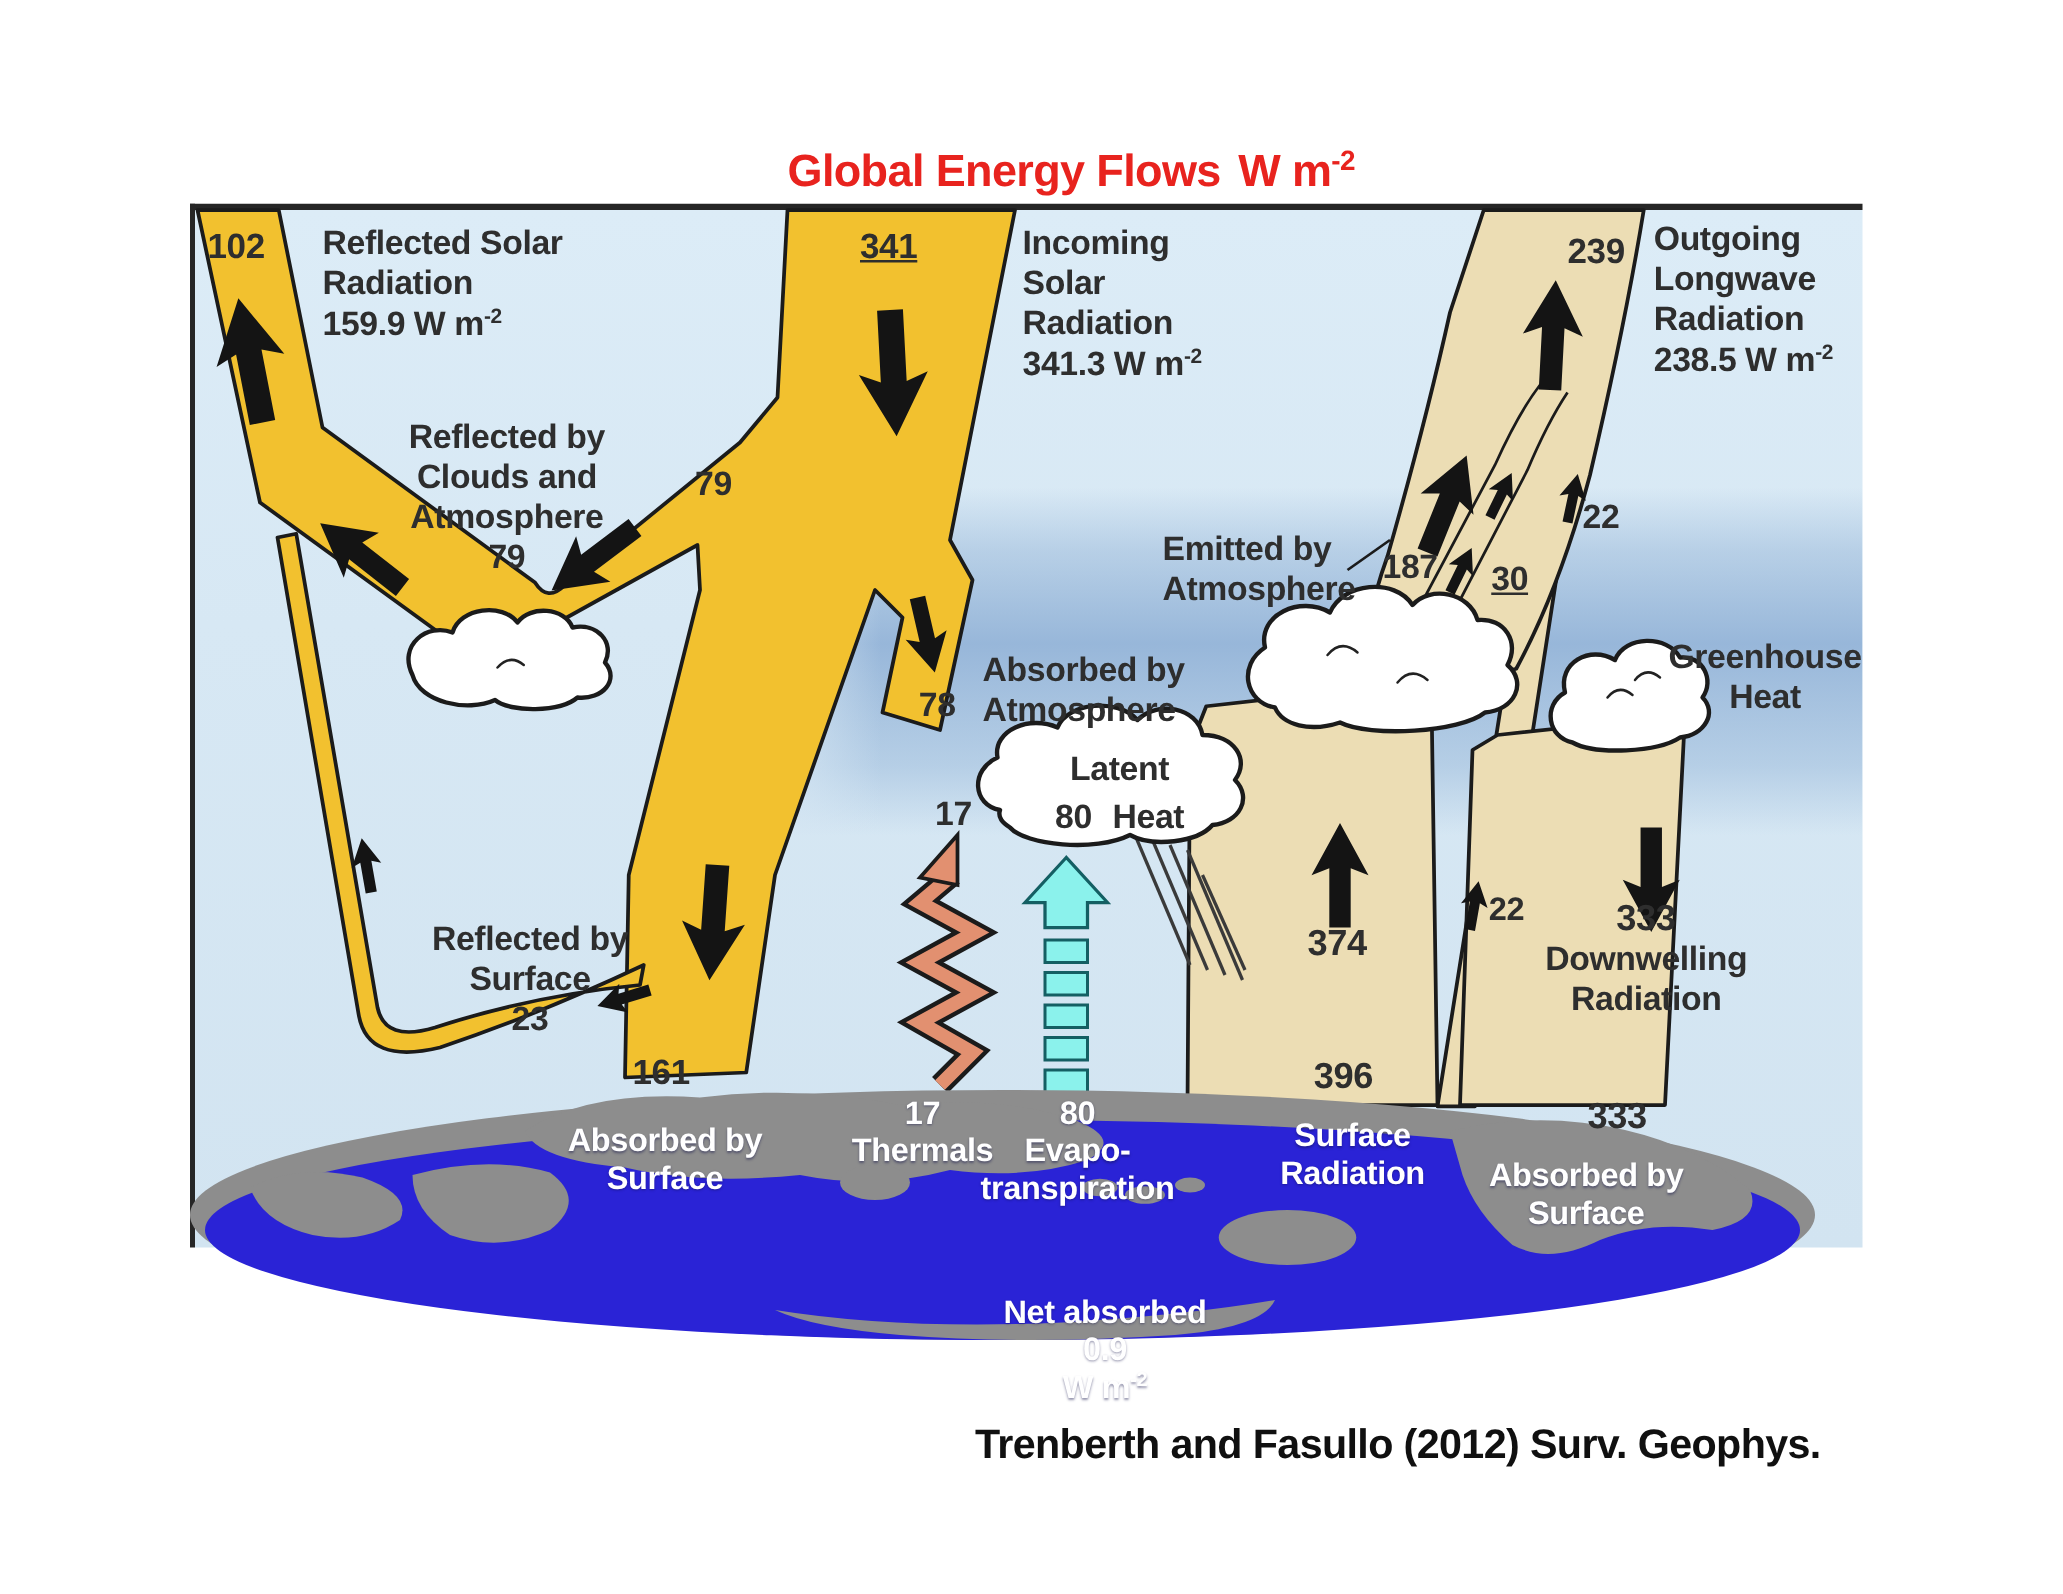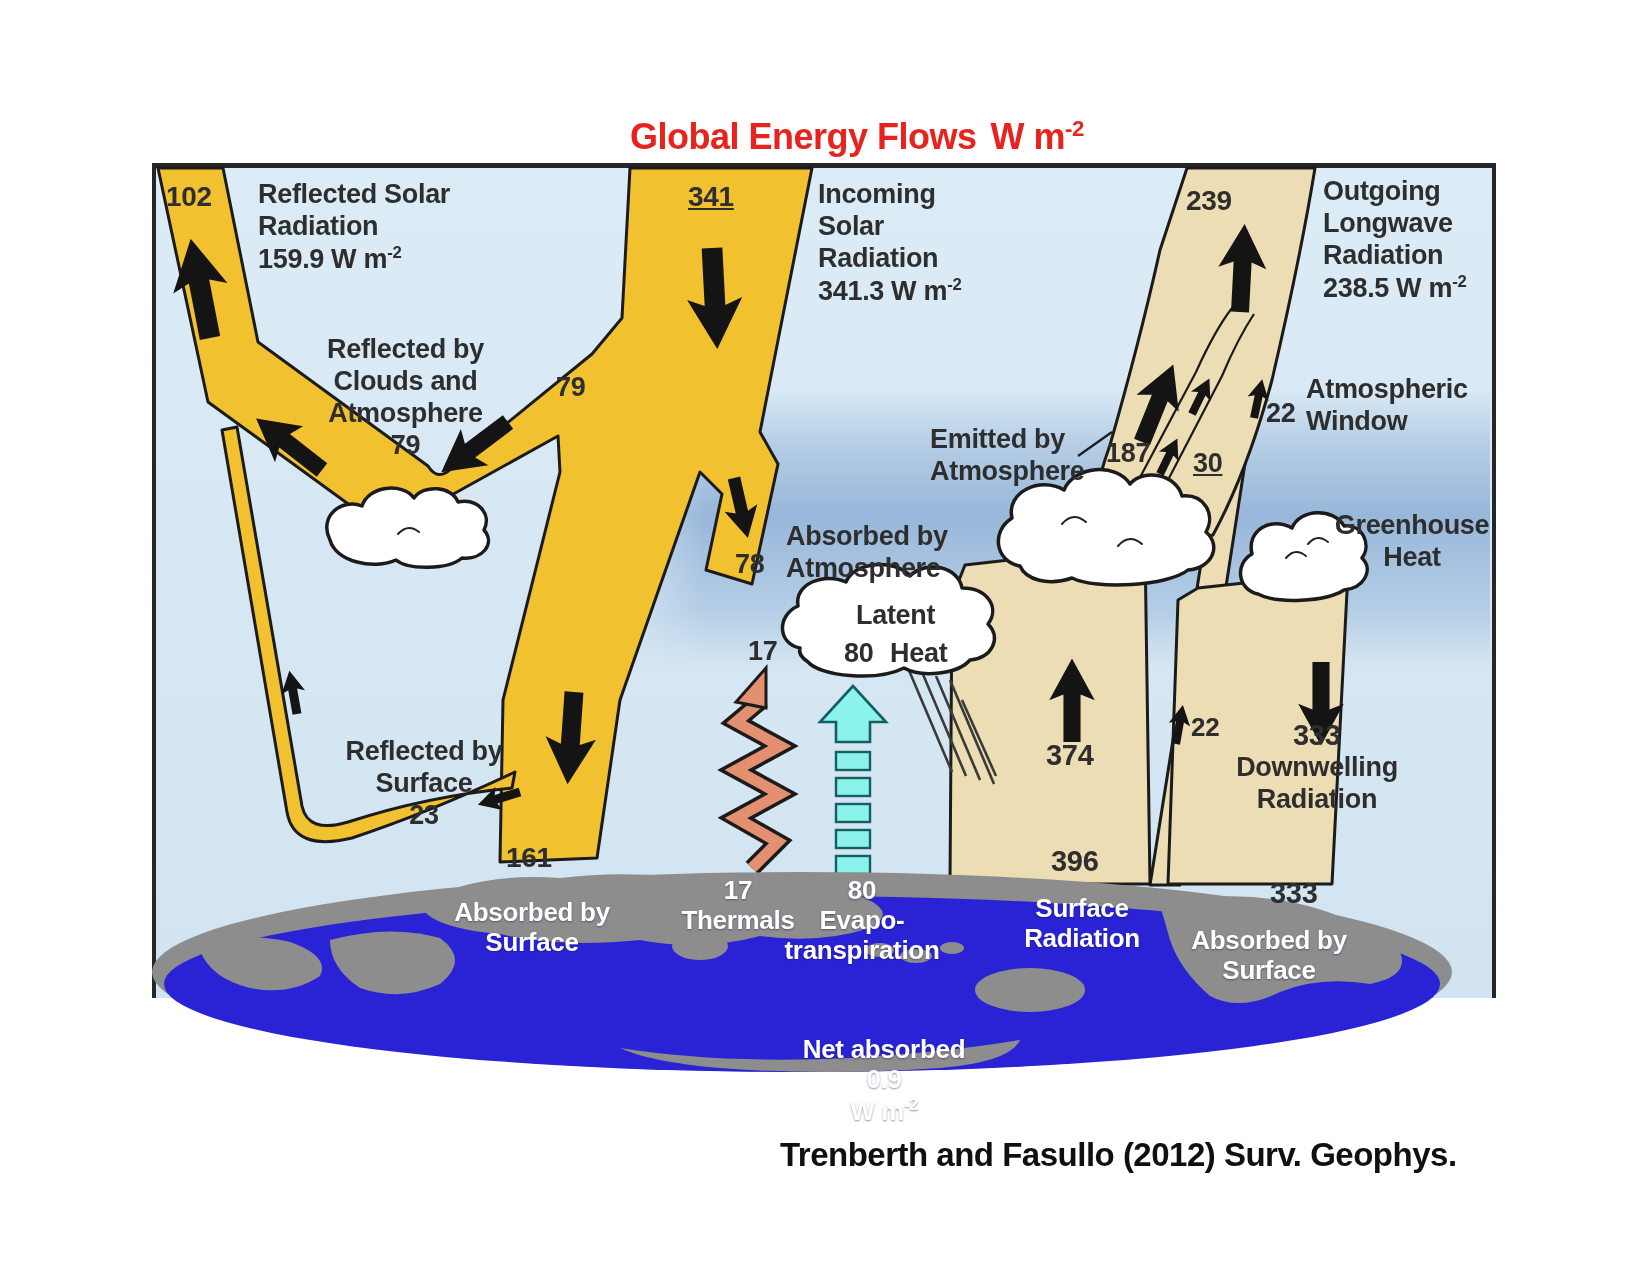--- a/index.html
+++ b/index.html
@@ -1,17 +1,17 @@
 <!DOCTYPE html>
 <html style="--title: #e8231e; --solar: #f2c12f; --longwave: #ecddb4; --sky: #d9e9f5; --band: #9cbbdb; --ocean: #2a23d6; --land: #8d8d8d; --thermal: #e29070; --evapo: #8bf2ec;"><head>
 <meta charset="utf-8">
 <style>
   html,body{margin:0;padding:0;background:#fff;}
-  #stage{position:relative;width:1650px;height:1275px;overflow:hidden;
-         font-family:"Liberation Sans",sans-serif;background:#fff;}
+  #stage{position:relative;width:1444px;height:1275px;overflow:hidden;
+         font-family:"Liberation Sans",sans-serif;background:#fff;padding-left:46px;}
   
   #frame{position:absolute;left:152px;top:163px;width:1336px;height:830px;
          border:4px solid #262626;border-top-width:5px;border-bottom:none;
          background:linear-gradient(180deg,#dcecf7 0%,#d7e8f4 40%,#d2e4f1 100%);z-index:1;}
   #midband{position:absolute;left:610px;top:390px;width:880px;height:278px;z-index:2;
          background:linear-gradient(180deg,rgba(201,220,237,0) 0%,rgba(157,187,219,.55) 18%,
            rgba(148,180,216,.95) 45%,rgba(160,190,221,.60) 80%,rgba(207,226,241,0) 100%);}
   #midband .fadeleft{position:absolute;inset:0;
          background:linear-gradient(90deg,#d5e6f3 0px,rgba(213,230,243,0) 95px);}
   svg#art{position:absolute;left:0;top:0;z-index:3;}
@@ -178,41 +178,37 @@
 
   <div class="lbl num" style="left:688px;top:180px;text-decoration:underline;">341</div>
 
   <div class="lbl" style="left:818px;top:179px;width:220px;">
     <span class="line">Incoming</span>
     <span class="line">Solar</span>
     <span class="line">Radiation</span>
     <span class="line"><span>341.3</span><span class="unit">W m</span><sup>-2</sup></span>
   </div>
 
-  <div class="lbl num" style="left:1186px;top:184px;">239</div>
+  <div class="lbl num" style="left:1254px;top:184px;">239</div>
 
   <div class="lbl" style="left:1323px;top:176px;width:180px;">
     <span class="line">Outgoing</span>
     <span class="line">Longwave</span>
     <span class="line">Radiation</span>
     <span class="line"><span>238.5</span><span class="unit">W m</span><sup>-2</sup></span>
   </div>
 
   <div class="lbl" style="left:930px;top:424px;width:170px;">
     <span class="line">Emitted by</span>
     <span class="line">Atmosphere</span>
   </div>
   <div class="lbl" style="left:1106px;top:438px;">187</div>
   <div class="lbl" style="left:1193px;top:448px;text-decoration:underline;">30</div>
 
   <div class="lbl" style="left:1266px;top:398px;">22</div>
-  <div class="lbl" style="left:1306px;top:374px;width:195px;">
-    <span class="line">Atmospheric</span>
-    <span class="line">Window</span>
-  </div>
 
   <div class="lbl ctr" style="left:1328px;top:510px;width:168px;">
     <span class="line">Greenhouse</span>
     <span class="line">Heat</span>
   </div>
 
   <div class="lbl" style="left:735px;top:549px;">78</div>
   <div class="lbl" style="left:786px;top:521px;width:210px;">
     <span class="line">Absorbed by</span>
     <span class="line">Atmosphere</span>

